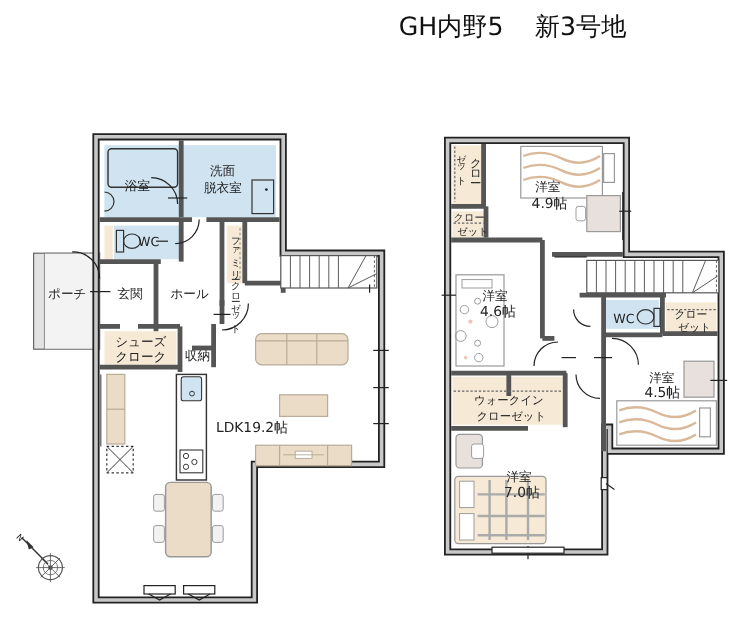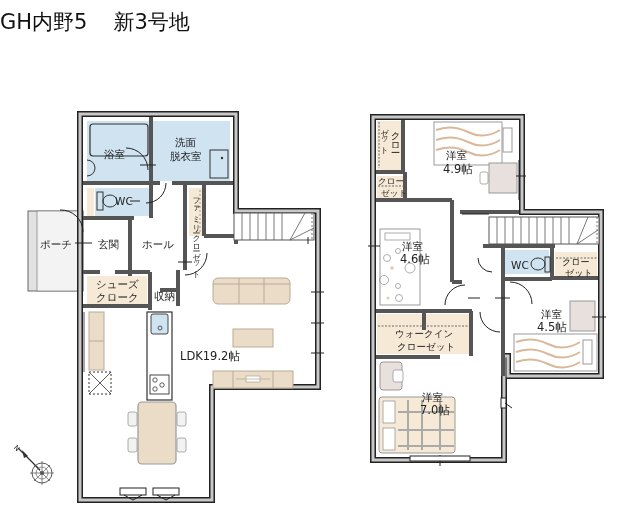--- a/index.html
+++ b/index.html
@@ -1,17 +1,17 @@
 <!DOCTYPE html>
 <html><head>
 <meta charset="utf-8">
 <style>
   html, body { margin: 0; padding: 0; background: #ffffff; }
   body { width: 620px; height: 518px; position: relative; overflow: hidden; font-family: "DejaVu Sans", sans-serif; }
-  .title { position: absolute; left: 0; top: 8px; width: 522px; text-align: left; font-size: 21px; color: #111; letter-spacing: 0px; }
+  .title { position: absolute; left: 0; top: 8px; width: 522px; text-align: right; font-size: 21px; color: #111; letter-spacing: 0px; }
   .title span { display: inline-block; }
   .title .gap { width: 26px; }
   svg { position: absolute; left: 0; top: 0; }
   .lbl { font-family: "DejaVu Sans", sans-serif; fill: #222; }
   .lbl-s { font-size: 10.5px; }
   .lbl-m { font-size: 11.5px; }
   .lbl-v { font-size: 9.5px; }
 </style>
 </head>
 <body>

